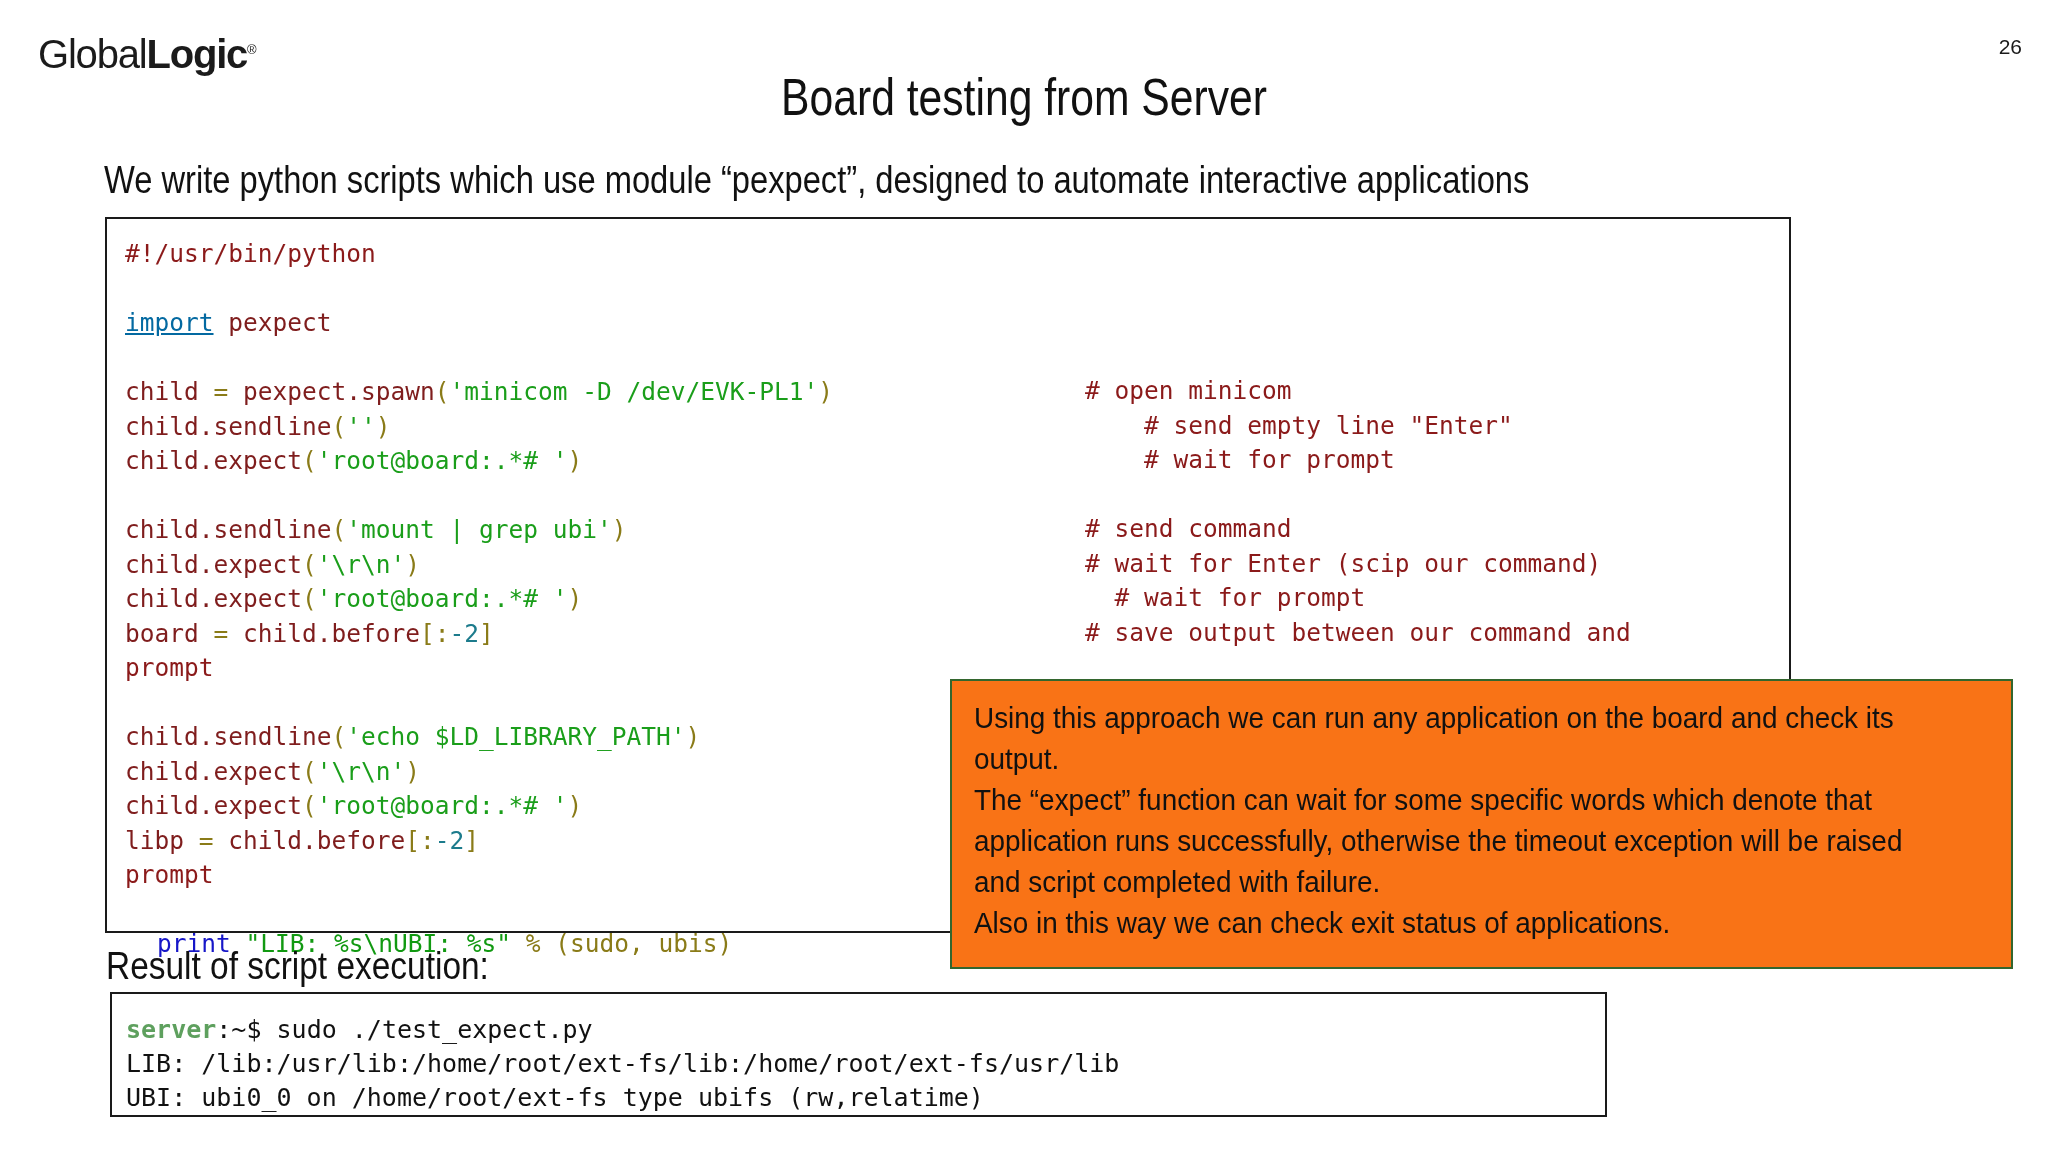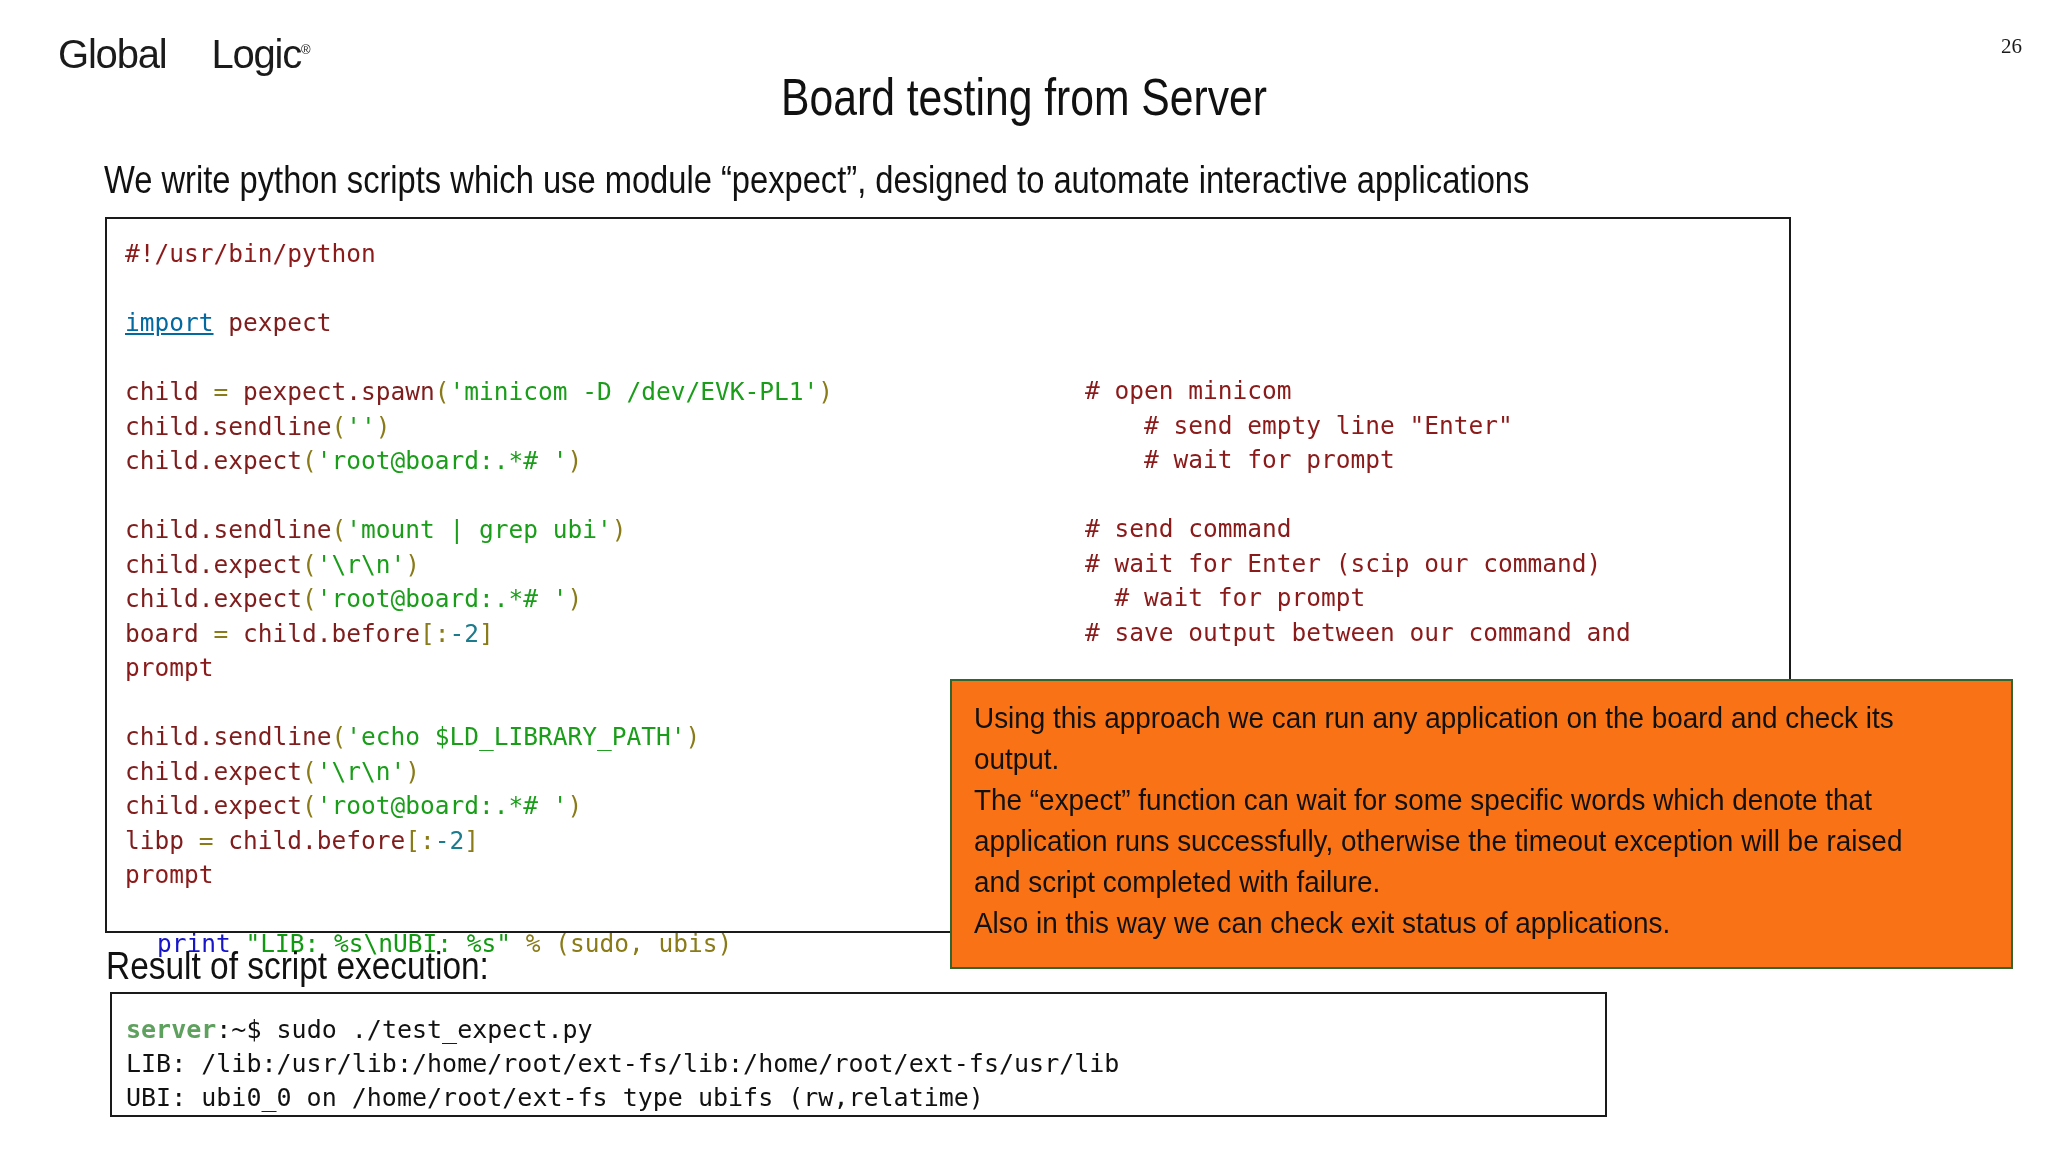--- a/index.html
+++ b/index.html
@@ -21,37 +21,36 @@
     position: absolute;
     left: 38px;
     top: 34px;
     font-family: "Liberation Sans", sans-serif;
     font-size: 40px;
     letter-spacing: -1.2px;
     color: #1b1b1b;
     white-space: nowrap;
     line-height: 1;
   }
-  #logo .lg-light { font-weight: 400; margin-left: 20px; }
-  #logo .lg-bold  { font-weight: 400; padding-left: 45px; }
+  #logo .lg-light { font-weight: 400; }
+  #logo .lg-bold  { font-weight: 700; }
   #logo .lg-reg {
     font-size: 13px;
     vertical-align: super;
     font-weight: 400;
   }
 
   
   #page-number {
     position: absolute;
     right: 26px;
     top: 36px;
     font-size: 21px;
     color: #1a1a1a;
     line-height: 1;
-    font-family: Liberation Serif, serif;
   }
 
   
   #slide-title {
     position: absolute;
     left: 0;
     top: 68px;
     width: 2048px;
     text-align: center;
     font-size: 52px;

